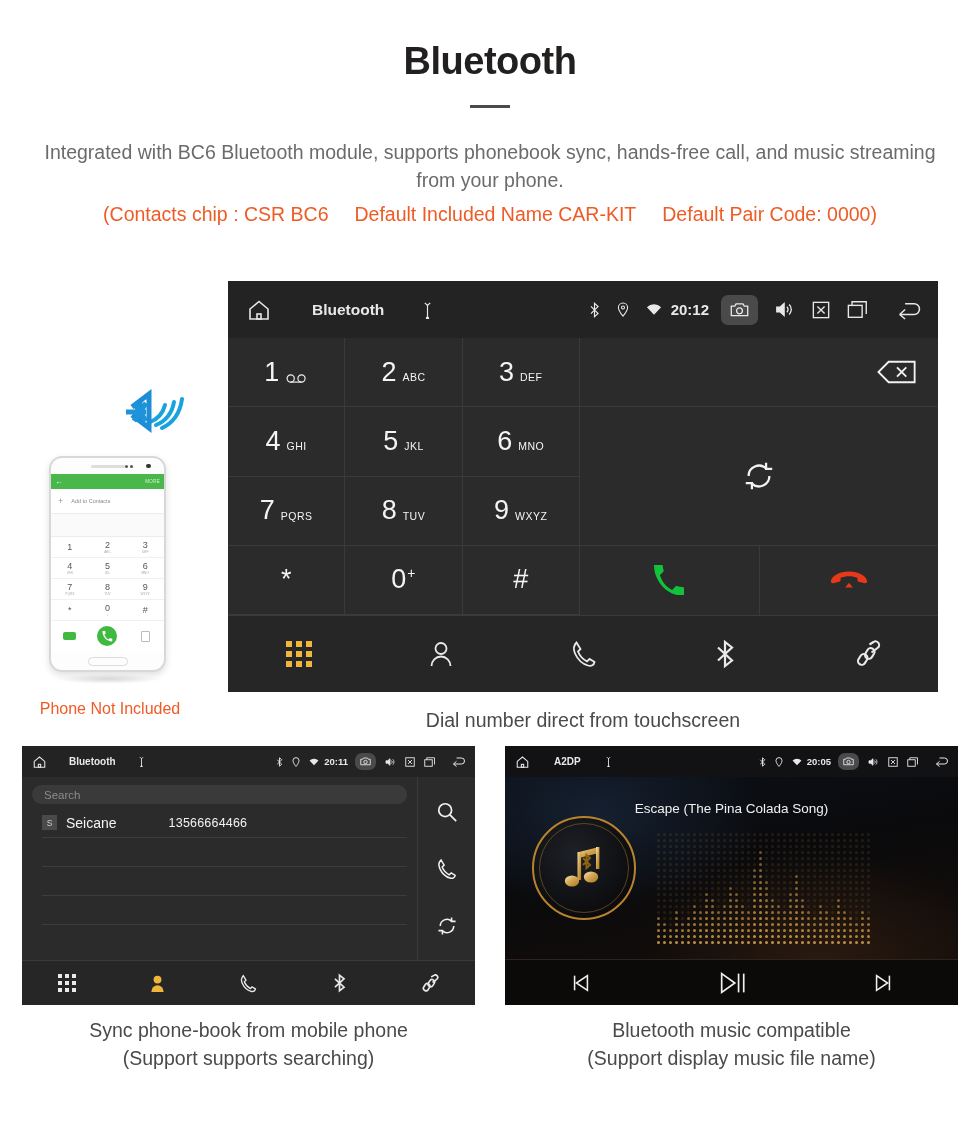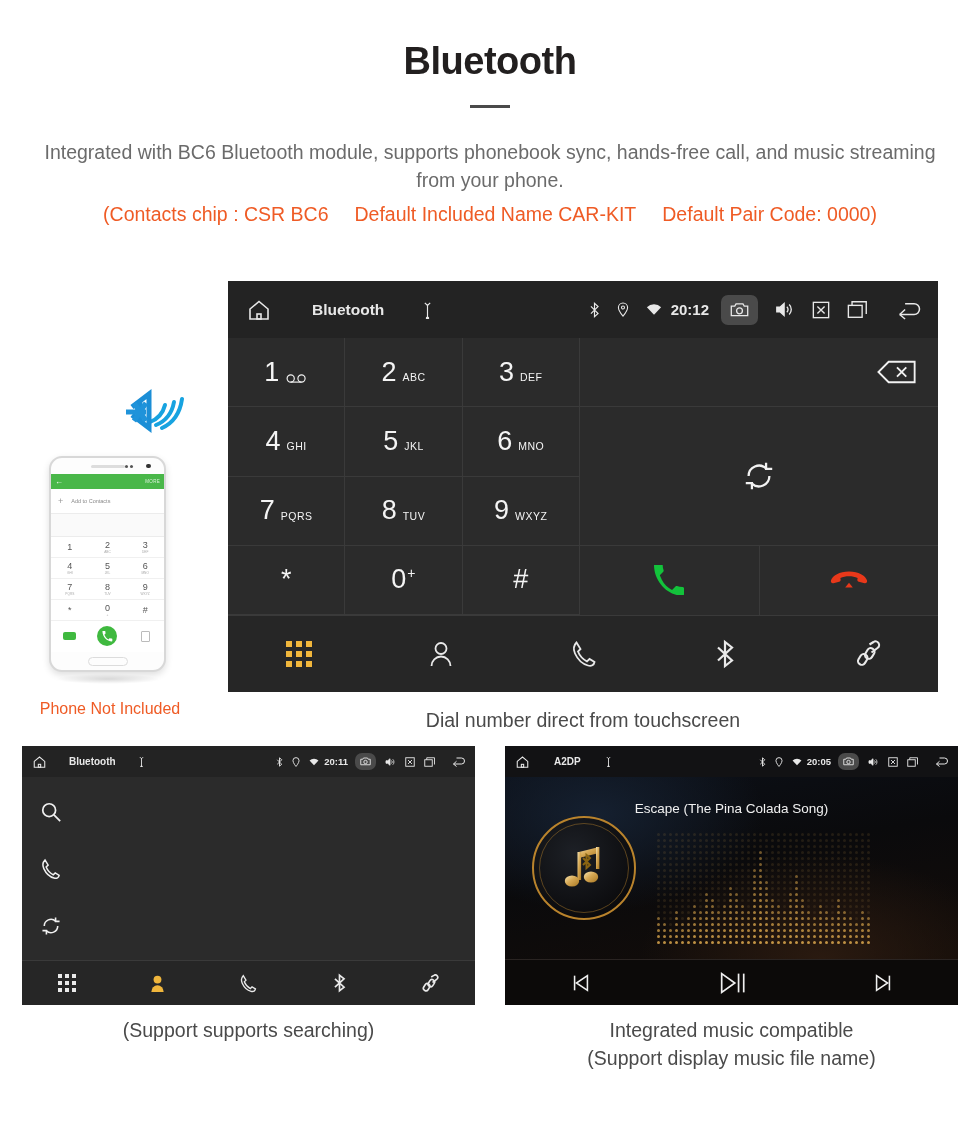--- a/index.html
+++ b/index.html
@@ -634,20 +634,33 @@
       <span class="icon" style="margin-left:16px;">
         <svg width="15" height="11" viewBox="0 0 30 22" fill="none" stroke="#e8e8e8" stroke-width="2">
             <path d="M3 16 h16 a6 6 0 0 0 0 -12 H9"></path>
             <path d="M3 16 L9 10.5 M3 16 L9 21"></path>
           </svg>
       </span>
     </div>
   </div>
 
   <div class="book-body">
+    <div class="book-list">
+      <div class="search-field">
+        <span>Search</span>
+      </div>
+      <div class="contact-row">
+        <span class="contact-badge">S</span>
+        <span class="contact-name">Seicane</span>
+        <span class="contact-num">13566664466</span>
+      </div>
+      <div class="empty-row"></div>
+      <div class="empty-row"></div>
+      <div class="empty-row"></div>
+    </div>
     <div class="book-side">
       <span class="icon">
         <svg width="22" height="22" viewBox="0 0 24 24" fill="none" stroke="#f0f0f0" stroke-width="1.9">
             <circle cx="10" cy="10" r="7"></circle>
             <path d="M15.2 15.2 L22 22"></path>
           </svg>
       </span>
       <span class="icon">
         <svg width="21" height="22" viewBox="0 0 26 28" fill="none" stroke="#f0f0f0" stroke-width="1.9">
             <path d="M6 2.5 C3 5.5 2.5 9 4.5 13.5 C7 19 12 24 17.5 25.5 C21 26.5 23.5 25 24 22 l-5-3 -2.5 2.5 C13 19.5 9 15.5 7.5 11.5 L10 9 Z"></path>
@@ -705,20 +718,21 @@
         <svg width="19" height="19" viewBox="0 0 28 28" fill="none" stroke="#e9e9e9" stroke-width="2.4">
           <path d="M16.5 4.5 l4 -2.5 a3.6 3.6 0 0 1 4 6 l-6 4.5"></path>
           <rect x="13" y="8" width="7.5" height="11" rx="3.5" transform="rotate(32 16.8 13.5)"></rect>
           <rect x="6" y="14" width="7.5" height="11" rx="3.5" transform="rotate(32 9.8 19.5)"></rect>
         </svg>
       </span>
     </div>
   </div>
 </div>
 <div class="caption" style="left:22px; top:1016px; width:453px;">
+  <div>Sync phone-book from mobile phone</div>
   <div>(Support supports searching)</div>
 </div>
 
 <div class="unit" id="music-unit">
   <div class="statusbar">
     <div class="sb-left">
       <span class="icon">
         <svg width="15" height="14" viewBox="0 0 24 24" fill="none" stroke="#e8e8e8" stroke-width="1.8">
             <path d="M3 11 L12 3.5 L21 11 V21 H3 Z"></path>
             <rect x="10" y="16" width="4" height="5"></rect>
@@ -1515,15 +1529,15 @@
       <span class="icon">
         <svg width="22" height="22" viewBox="0 0 24 24" fill="none" stroke="#f0f0f0" stroke-width="1.7">
             <path d="M5 4 L17 12 L5 20 Z"></path>
             <path d="M19 4 V20"></path>
           </svg>
       </span>
     </div>
   </div>
 </div>
 <div class="caption" style="left:505px; top:1016px; width:453px;">
-  <div>Integrated music compatible</div>
+  <div>Bluetooth music compatible</div>
   <div>(Support display music file name)</div>
 </div>
 
 </body></html>

